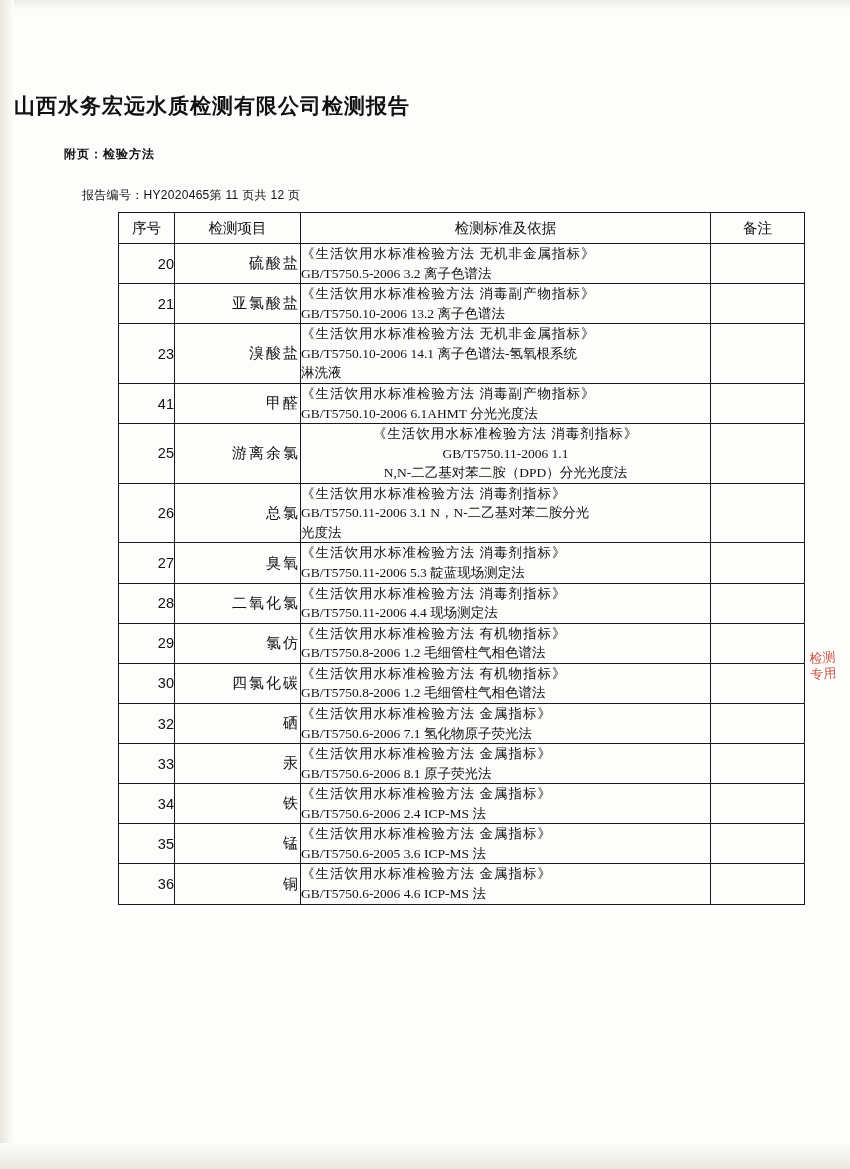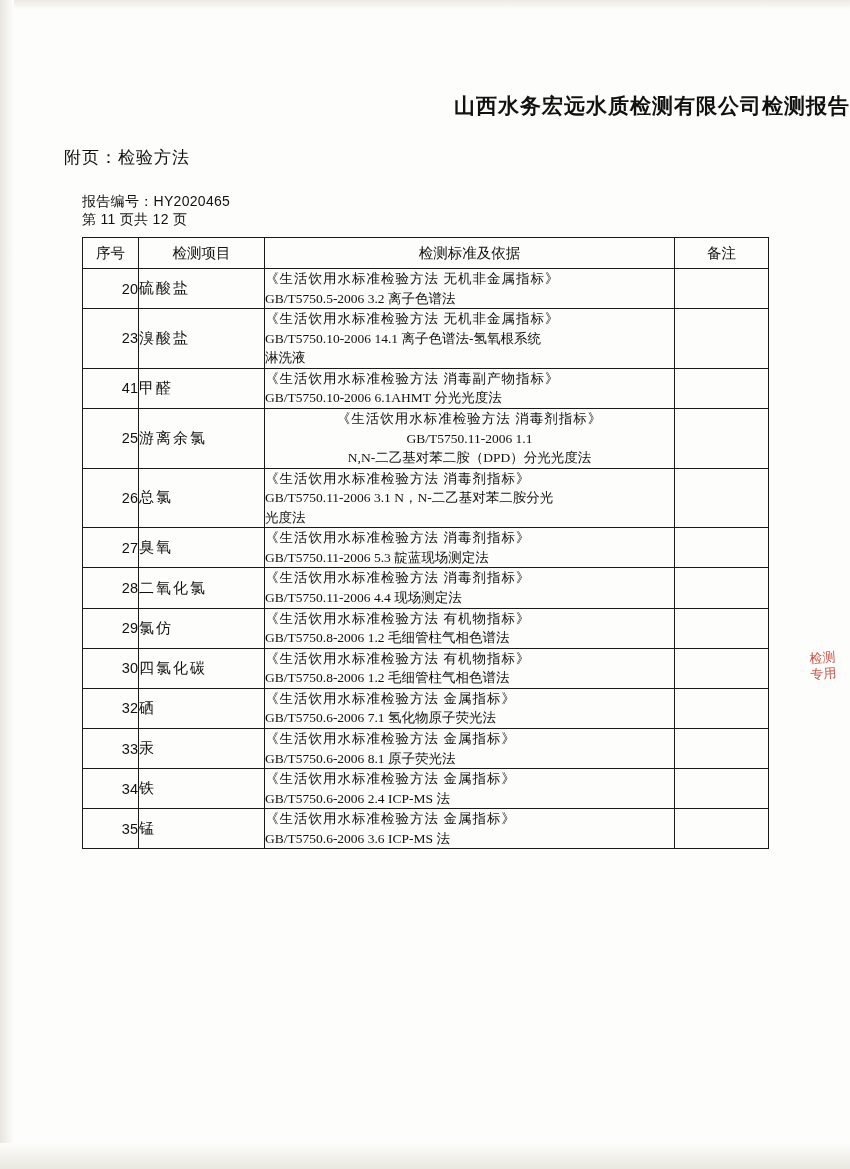--- a/index.html
+++ b/index.html
@@ -17,55 +17,54 @@
   }
   .page {
     position: absolute;
     left: 0; top: 0;
     width: 850px;
     height: 1169px;
     box-sizing: border-box;
     padding: 0;
   }
   .doc-title {
-    text-align: right;
+    text-align: left;
     font-size: 21px;
     font-weight: bold;
     letter-spacing: 1px;
     margin-top: 92px;
     font-family: "Liberation Sans", "DejaVu Sans", sans-serif;
     padding-left: 14px;
   }
   .subtitle {
     margin-top: 26px;
     margin-left: 64px;
-    font-size: 17px;
-    font-weight: normal;
+    font-size: 12px;
+    font-weight: bold;
     letter-spacing: 1px;
     font-family: "Liberation Sans", "DejaVu Sans", sans-serif;
   }
   .meta-row {
     margin-top: 24px;
     margin-left: 82px;
     margin-right: 90px;
     display: flex;
     justify-content: flex-start;
-    font-size: 14px;
-    font-family: "Liberation Sans", "DejaVu Sans", sans-serif;
-    flex-direction: column;
+    font-size: 12px;
+    font-family: "Liberation Sans", "DejaVu Sans", sans-serif;
   }
   .meta-row .report-no {
     letter-spacing: 0.3px;
   }
   .meta-row .page-no {
     letter-spacing: 0.3px;
   }
   table.main {
     margin-top: 8px;
-    margin-left: 82px;
+    margin-left: 118px;
     border-collapse: collapse;
     width: 686px;
     table-layout: fixed;
   }
   table.main th, table.main td {
     border: 1px solid #1a1a1a;
     padding: 0;
   }
   table.main thead th {
     height: 30px;
@@ -78,21 +77,21 @@
   .col-item { width: 126px; }
   .col-std { width: 410px; }
   .col-remark { width: 94px; }
 
   td.cell-no {
     text-align: right;
     font-size: 14.5px;
     font-family: "Liberation Sans", "DejaVu Sans", sans-serif;
   }
   td.cell-item {
-    text-align: left;
+    text-align: right;
     font-size: 15px;
     letter-spacing: 2px;
     font-family: "Liberation Sans", "DejaVu Sans", sans-serif;
   }
   td.cell-std {
     padding: 3px 6px 4px 8px;
     font-size: 13.5px;
     line-height: 1.45;
     font-family: Liberation Serif, serif;
   }
@@ -175,20 +174,29 @@
         <tr>
           <td class="cell-no">20</td>
           <td class="cell-item">硫酸盐</td>
           <td class="cell-std">
             <span class="line l1">《生活饮用水标准检验方法  无机非金属指标》</span>
             <span class="line">GB/T5750.5-2006  3.2 离子色谱法</span>
           </td>
           <td class="cell-remark"></td>
         </tr>
         <tr>
+          <td class="cell-no">21</td>
+          <td class="cell-item">亚氯酸盐</td>
+          <td class="cell-std">
+            <span class="line l1">《生活饮用水标准检验方法  消毒副产物指标》</span>
+            <span class="line">GB/T5750.10-2006  13.2 离子色谱法</span>
+          </td>
+          <td class="cell-remark"></td>
+        </tr>
+        <tr>
           <td class="cell-no">23</td>
           <td class="cell-item">溴酸盐</td>
           <td class="cell-std">
             <span class="line l1">《生活饮用水标准检验方法  无机非金属指标》</span>
             <span class="line">GB/T5750.10-2006  14.1 离子色谱法-氢氧根系统</span>
             <span class="line">淋洗液</span>
           </td>
           <td class="cell-remark"></td>
         </tr>
         <tr>
@@ -281,21 +289,30 @@
             <span class="line l1">《生活饮用水标准检验方法  金属指标》</span>
             <span class="line">GB/T5750.6-2006  2.4 ICP-MS 法</span>
           </td>
           <td class="cell-remark"></td>
         </tr>
         <tr>
           <td class="cell-no">35</td>
           <td class="cell-item">锰</td>
           <td class="cell-std">
             <span class="line l1">《生活饮用水标准检验方法  金属指标》</span>
-            <span class="line">GB/T5750.6-2006  3.6 ICP-MS 法</span>
+            <span class="line">GB/T5750.6-2005  3.6 ICP-MS 法</span>
+          </td>
+          <td class="cell-remark"></td>
+        </tr>
+        <tr>
+          <td class="cell-no">36</td>
+          <td class="cell-item">铜</td>
+          <td class="cell-std">
+            <span class="line l1">《生活饮用水标准检验方法  金属指标》</span>
+            <span class="line">GB/T5750.6-2006  4.6 ICP-MS 法</span>
           </td>
           <td class="cell-remark"></td>
         </tr>
       </tbody>
   </table>
 
   <div class="stamp">检测专用</div>
 </div>
 
 </body></html>

